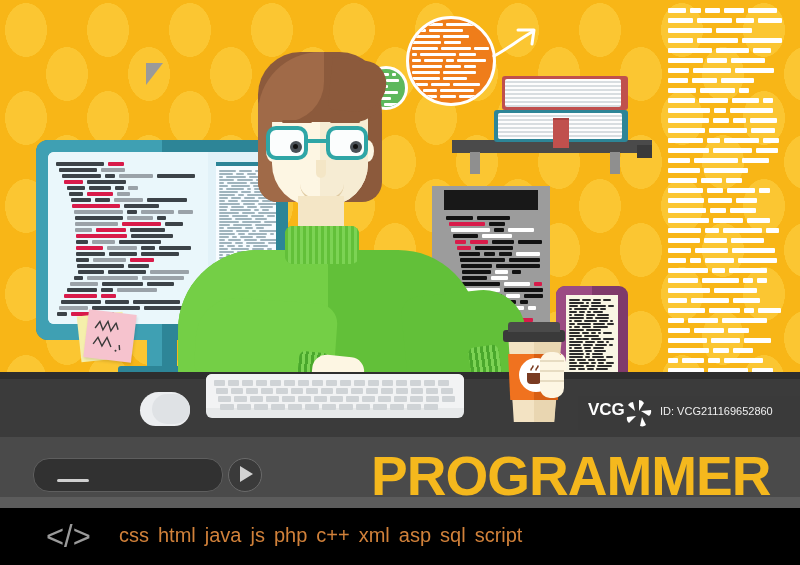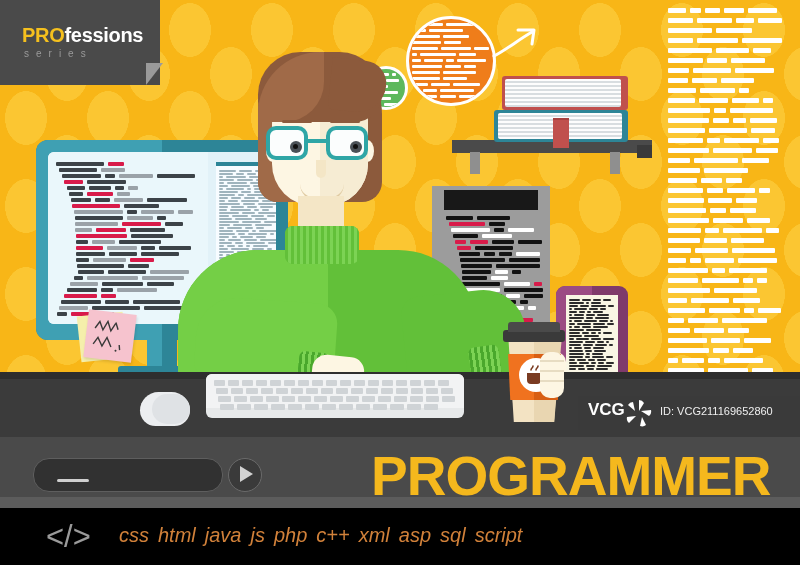--- a/index.html
+++ b/index.html
@@ -141,21 +141,21 @@
   
   .wm{position:absolute;left:578px;top:396px;width:222px;height:34px;background:rgba(58,58,58,.82);}
   .wm-vcg{position:absolute;left:588px;top:400px;font-size:17px;font-weight:bold;color:#fff;letter-spacing:0;}
   .wm-mark{position:absolute;left:624px;top:398px;width:30px;height:30px;}
   .wm-id{position:absolute;left:660px;top:405px;font-size:11px;color:#efefef;}
 
   
   .footer{position:absolute;left:0;top:508px;width:800px;height:57px;background:#000000;}
   .code-ico{position:absolute;left:46px;top:519px;font-size:31px;color:#9a9a9a;font-family:"Liberation Sans",sans-serif;font-weight:300;}
   .tags{position:absolute;left:119px;top:524px;font-size:20px;color:#d1813a;}
-  .tags span{margin-right:9px;font-style:italic;}
+  .tags span{margin-right:9px;}
 </style>
 </head>
 <body>
 
 <div id="stage">
 
   <div class="bg-base"></div>
   <div class="dots"></div>
   <div class="dots2"></div>
 
@@ -947,26 +947,20 @@
     <path d="M17 12 h3 a3 3 0 0 1 0 6 h-3" stroke="#7a3b22" stroke-width="2" fill="none"></path>
     <path d="M7 8 c0 -2 2 -2 2 -4" stroke="#7a3b22" stroke-width="1.6" fill="none" stroke-linecap="round"></path>
     <path d="M12 8 c0 -2 2 -2 2 -4" stroke="#7a3b22" stroke-width="1.6" fill="none" stroke-linecap="round"></path>
   </svg>
 
   <div style="position:absolute;left:540px;top:352px;width:24px;height:46px;background:#fdf6e3;border-radius:10px;"></div>
   <div style="position:absolute;left:540px;top:360px;width:24px;height:2px;background:#e7dcc2;"></div>
   <div style="position:absolute;left:540px;top:370px;width:24px;height:2px;background:#e7dcc2;"></div>
   <div style="position:absolute;left:540px;top:380px;width:24px;height:2px;background:#e7dcc2;"></div>
 
-  <div class="banner">
-    <div class="banner-t1">
-      <span class="y">PRO</span><span class="w">fessions</span>
-    </div>
-    <div class="banner-t2">series</div>
-  </div>
   <div class="banner-fold"></div>
 
   <div class="pill"></div>
   <div class="pill-line"></div>
   <div class="playbtn"></div>
   <div class="playtri"></div>
 
   <div class="t-prog">PROGRAMMER</div>
 
   <div class="wm"></div>

